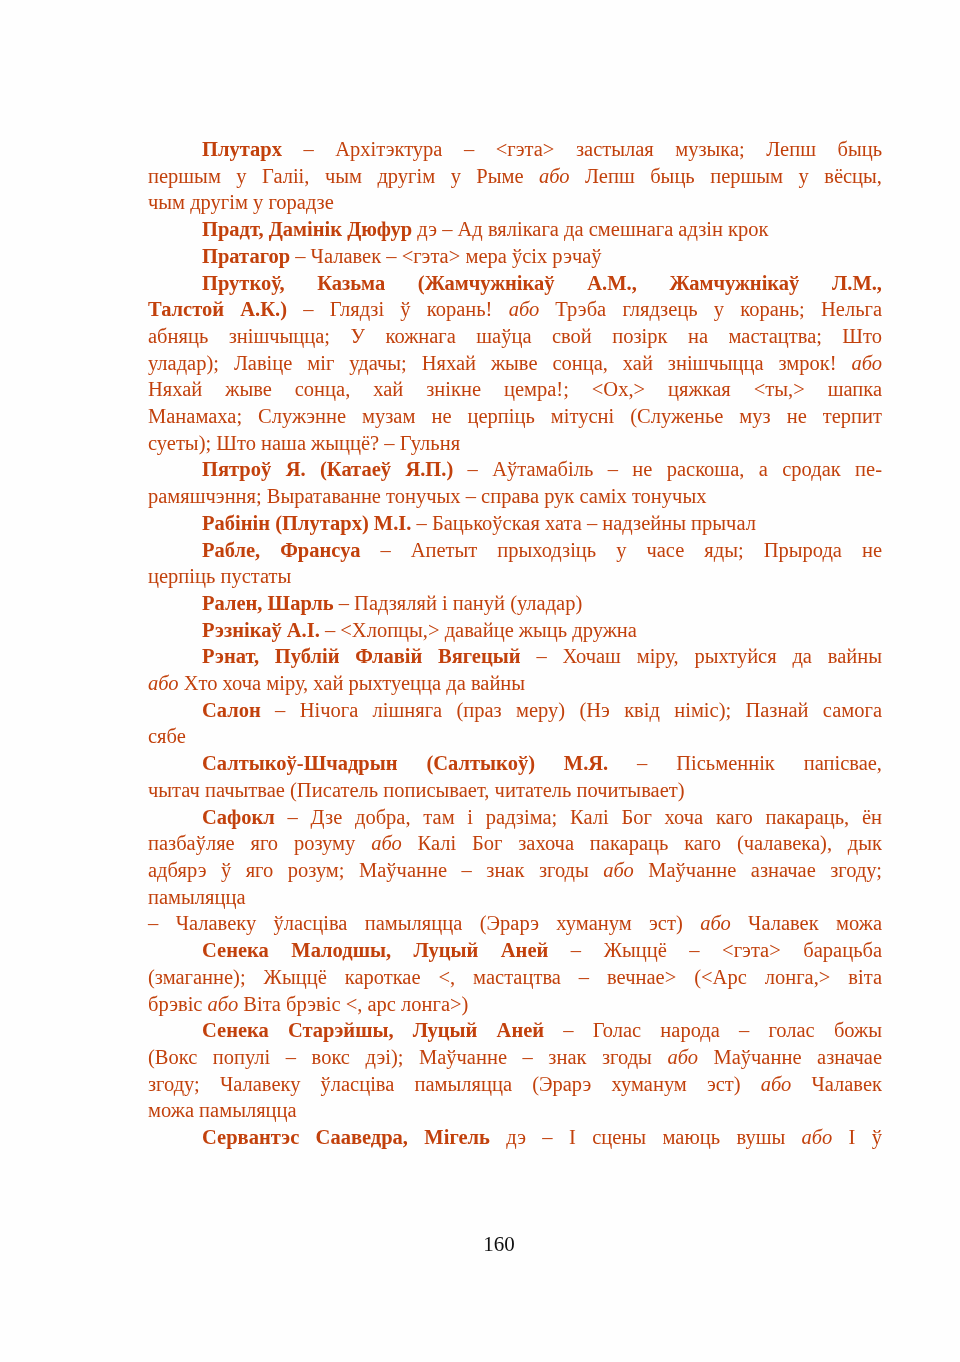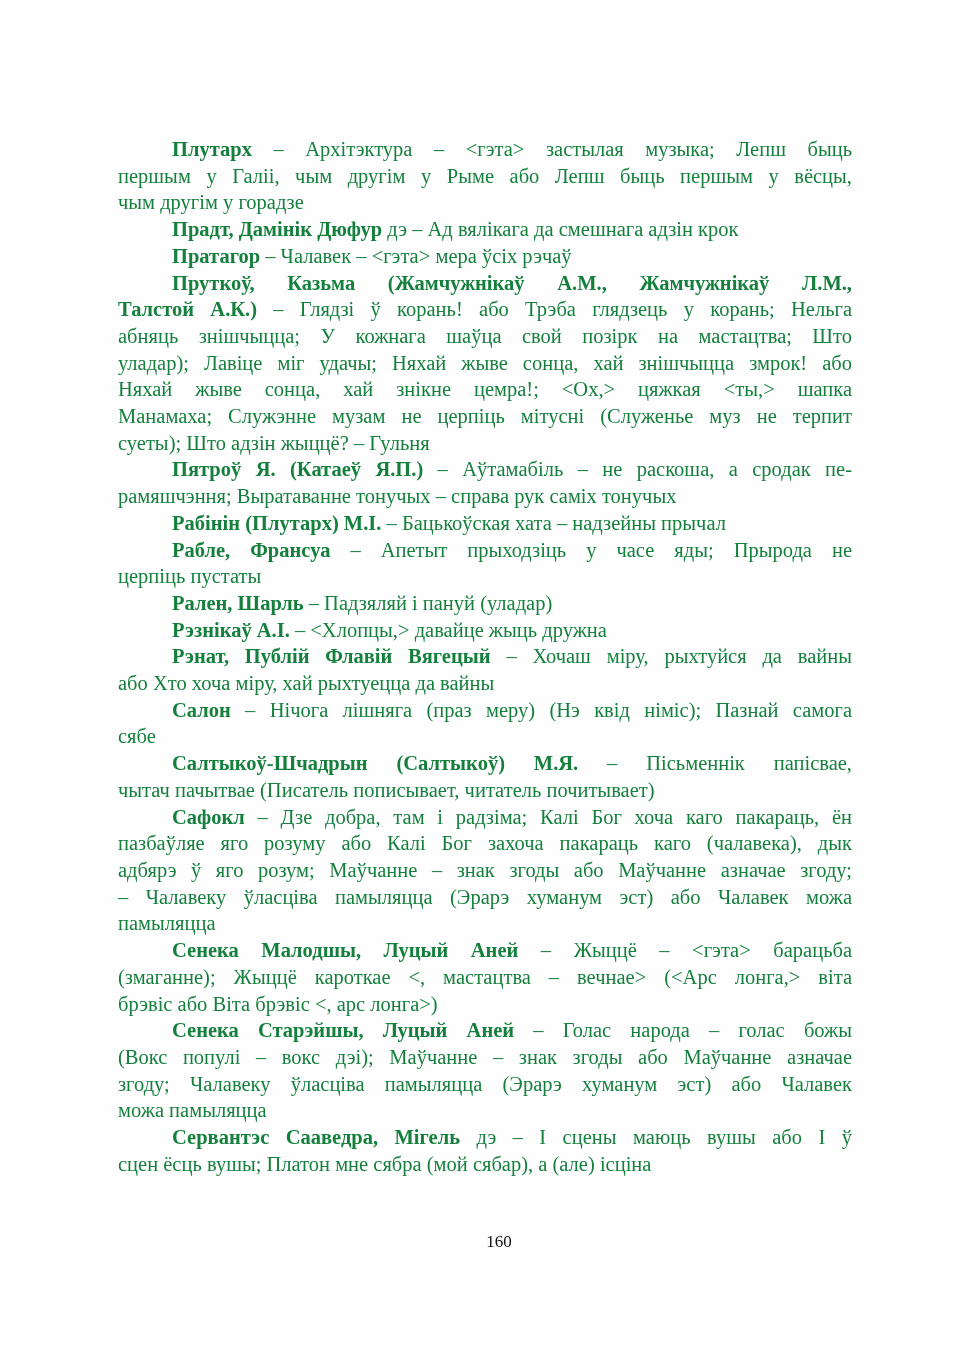--- a/index.html
+++ b/index.html
@@ -15,26 +15,26 @@
     overflow: hidden;
   }
   .book-page {
     position: relative;
     width: 960px;
     height: 1362px;
     background: #fefefe;
   }
   .text-block {
     position: absolute;
-    left: 118px;
+    left: 148px;
     top: 136px;
     width: 734px;
     font-size: 20.5px;
     line-height: 26.7px;
-    color: #15803d;
+    color: #c2410c;
   }
   .paragraph {
     margin: 0;
     padding: 0;
   }
   .line {
     text-align: justify;
     min-height: 26.7px;
   }
   .line.fit {
@@ -43,28 +43,29 @@
   .line.end {
     text-align-last: left;
   }
   .line.first {
     text-indent: 54px;
   }
   .bold {
     font-weight: bold;
   }
   .italic {
+    font-style: italic;
   }
   .page-number {
     position: absolute;
     left: 132px;
     top: 1232px;
     width: 734px;
     text-align: center;
-    font-size: 17px;
+    font-size: 21px;
     color: #111111;
   }
 </style>
 </head>
 <body>
 
 <div class="book-page">
   <div class="text-block">
       <div class="paragraph">
         <div class="line first fit"><span class="bold">Плутарх</span><span class="regular"> – Архітэктура – &lt;гэта&gt; застылая музыка; Лепш быць</span></div>
@@ -79,21 +80,21 @@
       </div>
       <div class="paragraph">
         <div class="line first fit"><span class="bold">Пруткоў, Казьма (Жамчужнікаў А.М., Жамчужнікаў Л.М.,</span></div>
         <div class="line fit"><span class="bold">Талстой А.К.)</span><span class="regular"> – Глядзі ў корань! </span><span class="italic">або</span><span class="regular"> Трэба глядзець у корань; Нельга</span></div>
         <div class="line fit"><span class="regular">абняць знішчыцца; У кожнага шаўца свой позірк на мастацтва; Што</span></div>
       </div>
       <div class="paragraph">
         <div class="line fit"><span class="regular">уладар); Лавіце міг удачы; Няхай жыве сонца, хай знішчыцца змрок! </span><span class="italic">або</span></div>
         <div class="line fit"><span class="regular">Няхай жыве сонца, хай знікне цемра!; &lt;Ох,&gt; цяжкая &lt;ты,&gt; шапка</span></div>
         <div class="line fit"><span class="regular">Манамаха; Служэнне музам не церпіць мітусні (Служенье муз не терпит</span></div>
-        <div class="line end"><span class="regular">суеты); Што адзін жыццё? – Гульня</span></div>
+        <div class="line end"><span class="regular">суеты); Што наша жыццё? – Гульня</span></div>
       </div>
       <div class="paragraph">
         <div class="line first fit"><span class="bold">Пятроў Я. (Катаеў Я.П.)</span><span class="regular"> – Аўтамабіль – не раскоша, а сродак пе-</span></div>
         <div class="line end"><span class="regular">рамяшчэння; Выратаванне тонучых – справа рук саміх тонучых</span></div>
       </div>
       <div class="paragraph">
         <div class="line first end"><span class="bold">Рабінін (Плутарх) М.І.</span><span class="regular"> – Бацькоўская хата – надзейны прычал</span></div>
       </div>
       <div class="paragraph">
         <div class="line first fit"><span class="bold">Рабле, Франсуа</span><span class="regular"> – Апетыт прыходзіць у часе яды; Прырода не</span></div>
@@ -114,33 +115,32 @@
         <div class="line end"><span class="regular">сябе</span></div>
       </div>
       <div class="paragraph">
         <div class="line first fit"><span class="bold">Салтыкоў-Шчадрын (Салтыкоў) М.Я.</span><span class="regular"> – Пісьменнік папісвае,</span></div>
         <div class="line end"><span class="regular">чытач пачытвае (Писатель пописывает, читатель почитывает)</span></div>
       </div>
       <div class="paragraph">
         <div class="line first fit"><span class="bold">Сафокл</span><span class="regular"> – Дзе добра, там і радзіма; Калі Бог хоча каго пакараць, ён</span></div>
         <div class="line fit"><span class="regular">пазбаўляе яго розуму </span><span class="italic">або</span><span class="regular"> Калі Бог захоча пакараць каго (чалавека), дык</span></div>
         <div class="line fit"><span class="regular">адбярэ ў яго розум; Маўчанне – знак згоды </span><span class="italic">або</span><span class="regular"> Маўчанне азначае згоду;</span></div>
+        <div class="line end"><span class="regular">памыляцца</span></div>
         <div class="line fit"><span class="regular">– Чалавеку ўласціва памыляцца (Эрарэ хуманум эст) </span><span class="italic">або</span><span class="regular"> Чалавек можа</span></div>
-        <div class="line end"><span class="regular">памыляцца</span></div>
       </div>
       <div class="paragraph">
         <div class="line first fit"><span class="bold">Сенека Малодшы, Луцый Аней</span><span class="regular"> – Жыццё – &lt;гэта&gt; барацьба</span></div>
         <div class="line fit"><span class="regular">(змаганне); Жыццё кароткае &lt;, мастацтва – вечнае&gt; (&lt;Арс лонга,&gt; віта</span></div>
         <div class="line end"><span class="regular">брэвіс </span><span class="italic">або</span><span class="regular"> Віта брэвіс &lt;, арс лонга&gt;)</span></div>
       </div>
       <div class="paragraph">
         <div class="line first fit"><span class="bold">Сенека Старэйшы, Луцый Аней</span><span class="regular"> – Голас народа – голас божы</span></div>
         <div class="line fit"><span class="regular">(Вокс популі – вокс дэі); Маўчанне – знак згоды </span><span class="italic">або</span><span class="regular"> Маўчанне азначае</span></div>
         <div class="line fit"><span class="regular">згоду; Чалавеку ўласціва памыляцца (Эрарэ хуманум эст) </span><span class="italic">або</span><span class="regular"> Чалавек</span></div>
         <div class="line end"><span class="regular">можа памыляцца</span></div>
       </div>
       <div class="paragraph">
         <div class="line first fit"><span class="bold">Сервантэс Сааведра, Мігель</span><span class="regular"> дэ – І сцены маюць вушы </span><span class="italic">або</span><span class="regular"> І ў</span></div>
-        <div class="line end"><span class="regular">сцен ёсць вушы; Платон мне сябра (мой сябар), а (але) ісціна</span></div>
       </div>
     </div>
   <div class="page-number">160</div>
 </div>
 
 </body></html>

